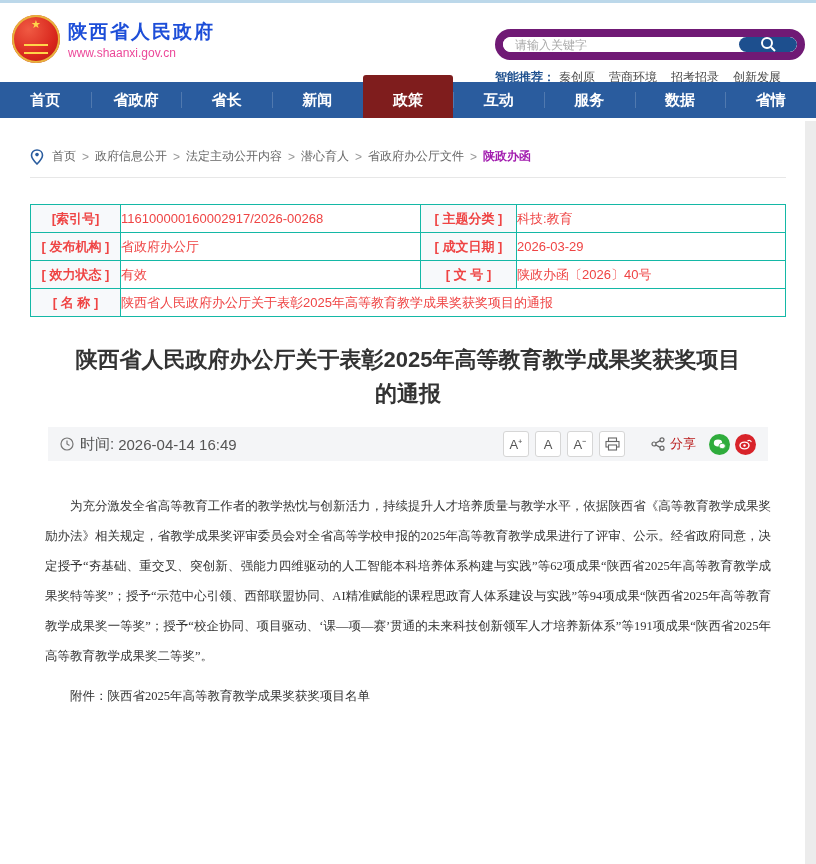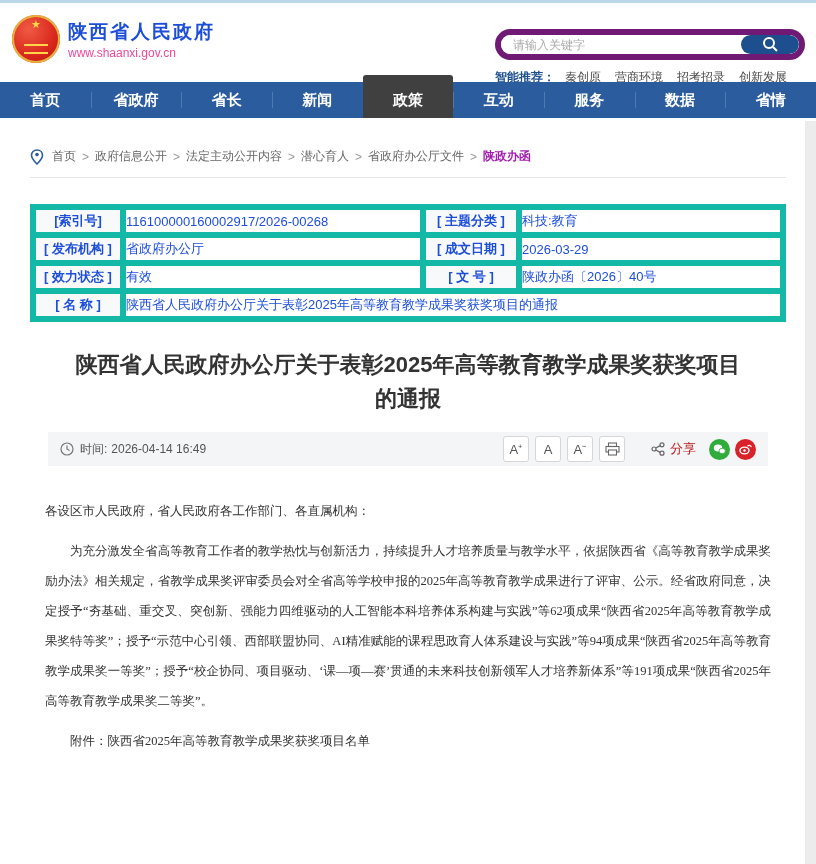--- a/index.html
+++ b/index.html
@@ -16,65 +16,65 @@
   .emblem .star { position:absolute; top:4px; left:0; right:0; text-align:center;
     color:#ffd54a; font-size:11px; line-height:11px; }
   .emblem .gate { position:absolute; bottom:9px; left:12px; right:12px; height:10px;
     border-top:2px solid #ffd54a; border-bottom:2px solid #ffd54a; }
   .site-text { margin-left:8px; }
   .site-name { color:#1d4ed8; font-size:19px; font-weight:bold; letter-spacing:2px;
     font-family:"Liberation Serif", serif; }
   .site-url { color:#ec4899; font-size:12px; margin-top:1px; }
 
   .search-zone { position:absolute; right:11px; top:26px; width:310px; }
-  .search-bar { display:flex; height:31px; border:6px solid #701a75; border-radius:17px;
+  .search-bar { display:flex; height:31px; border:8px solid #701a75; border-radius:17px;
     overflow:hidden; background:#fff; }
   .search-input { flex:1; border:0; outline:none; padding:0 12px; font-size:12px; color:#333; }
   .search-input::placeholder { color:#aaa; }
   .search-btn { width:58px; background:#1d4f8e; border:0; border-radius:15px;
     display:flex; align-items:center; justify-content:center; cursor:pointer; }
   .hot-row { display:flex; align-items:center; margin-top:9px; font-size:12px; }
-  .hot-label { color:#1d4f8e; font-weight:bold; margin-right:10px; }
+  .hot-label { color:#1d4f8e; font-weight:bold; margin-right:4px; }
   .hot-link { color:#4a4a4a; margin-right:14px; text-decoration:none; cursor:pointer; }
 
   
   .nav { position:relative; height:36px; background:#2a5c9e; display:flex; }
   .nav-item { flex:1; color:#fff; font-size:15px; font-weight:bold; text-align:center;
     line-height:36px; cursor:pointer; position:relative; }
   .nav-item + .nav-item::before { content:""; position:absolute; left:0; top:10px; bottom:10px;
     width:1px; background:rgba(255,255,255,0.18); }
-  .nav-item.active { background:#404040; margin-top:-7px; padding-top:7px; line-height:36px;
+  .nav-item.active { background:#7f1d1d; margin-top:-7px; padding-top:7px; line-height:36px;
     border-radius:3px 3px 0 0; z-index:2; }
   .nav-item.active::before { display:none; }
 
   
   .scroll-strip { position:absolute; right:0; top:121px; width:11px; height:743px;
     background:#ececec; }
 
   
   .crumb-row { display:flex; align-items:center; margin:30px 0 0 30px; font-size:12px; color:#666; }
   .crumb-row .pin { margin-right:8px; display:flex; }
   .crumb-sep { margin:0 6px; color:#999; }
   .crumb-item { color:#666; cursor:pointer; }
   .crumb-item.last { color:#a21caf; font-weight:bold; cursor:default; }
   .crumb-line { border:0; border-top:1px solid #e7e7e7; margin:12px 30px 0 30px; }
 
   
   .meta-table { width:756px; margin:26px 0 0 30px; border-collapse:collapse; font-size:13px; }
-  .meta-table td { border:6px solid #14b8a6; height:28px; color:#1d4ed8; }
+  .meta-table td { border:1px solid #14b8a6; height:28px; color:#ef4444; }
   .meta-table td.lbl { background:#f7f9fb; text-align:center; font-weight:bold; width:90px; }
   .meta-table td.val { background:#fff; }
   .meta-table td.lbl2 { background:#f7f9fb; text-align:center; font-weight:bold; width:96px; }
 
   
   .art-title { width:680px; margin:26px auto 0 auto; text-align:center; font-size:22px;
     font-weight:bold; color:#333; line-height:34px; }
   .toolbar { width:720px; margin:16px auto 0 auto; background:#f4f5f7; height:34px;
     display:flex; align-items:center; padding:0 12px; }
-  .time-box { display:flex; align-items:center; font-size:12px; color:#555; }
+  .time-box { display:flex; align-items:center; font-size:15px; color:#555; }
   .time-box .t-label { margin:0 4px 0 6px; }
   .tool-right { margin-left:auto; display:flex; align-items:center; }
   .sq-btn { width:26px; height:26px; border:1px solid #d6d6d6; background:#fff; border-radius:3px;
     margin-left:6px; font-size:13px; color:#555; cursor:pointer; display:flex;
     align-items:center; justify-content:center; }
   .share-box { display:flex; align-items:center; margin-left:26px; font-size:13px; color:#b91c1c; }
   .share-box .share-word { margin:0 8px 0 5px; }
   .circ { width:21px; height:21px; border-radius:50%; margin-left:5px; cursor:pointer;
     display:flex; align-items:center; justify-content:center; }
   .circ.wechat { background:#2fac3c; }
@@ -224,17 +224,16 @@
           <ellipse cx="5.5" cy="7.5" rx="4.5" ry="3.4" fill="none" stroke="#fff" stroke-width="1.4"></ellipse>
           <circle cx="5.5" cy="7.5" r="1.2" fill="#fff"></circle>
           <path d="M8.5 3 C10 1.8 12 2.4 12.3 4.2" fill="none" stroke="#fff" stroke-width="1.1"></path>
         </svg>
       </span>
     </div>
   </div>
 </div>
 
 <div class="body-text">
-  <p>各设区市人民政府，省人民政府各工作部门、各直属机构：</p>
   <p class="ind">为充分激发全省高等教育工作者的教学热忱与创新活力，持续提升人才培养质量与教学水平，依据陕西省《高等教育教学成果奖励办法》相关规定，省教学成果奖评审委员会对全省高等学校申报的2025年高等教育教学成果进行了评审、公示。经省政府同意，决定授予“夯基础、重交叉、突创新、强能力四维驱动的人工智能本科培养体系构建与实践”等62项成果“陕西省2025年高等教育教学成果奖特等奖”；授予“示范中心引领、西部联盟协同、AI精准赋能的课程思政育人体系建设与实践”等94项成果“陕西省2025年高等教育教学成果奖一等奖”；授予“校企协同、项目驱动、‘课—项—赛’贯通的未来科技创新领军人才培养新体系”等191项成果“陕西省2025年高等教育教学成果奖二等奖”。</p>
   <p class="ind">附件：陕西省2025年高等教育教学成果奖获奖项目名单</p>
 
 </div>
 
 </body></html>

